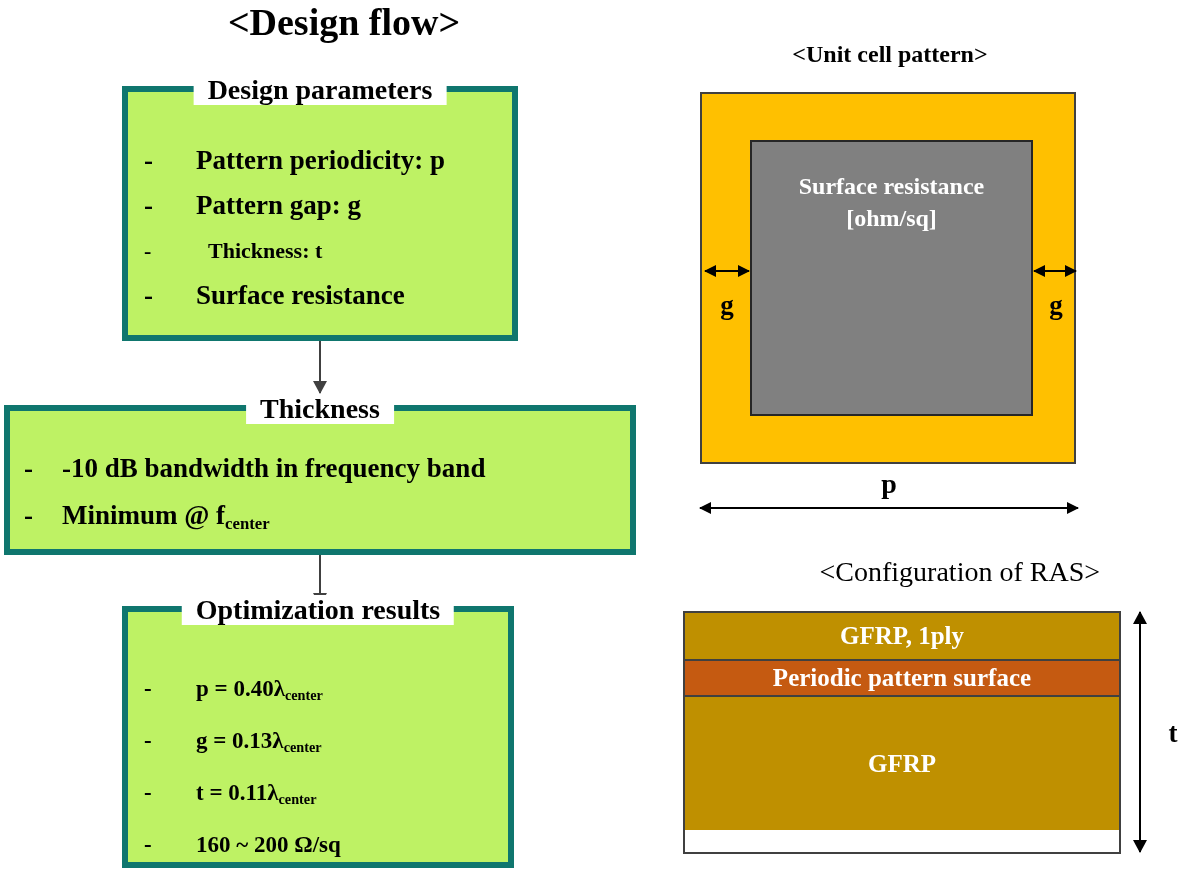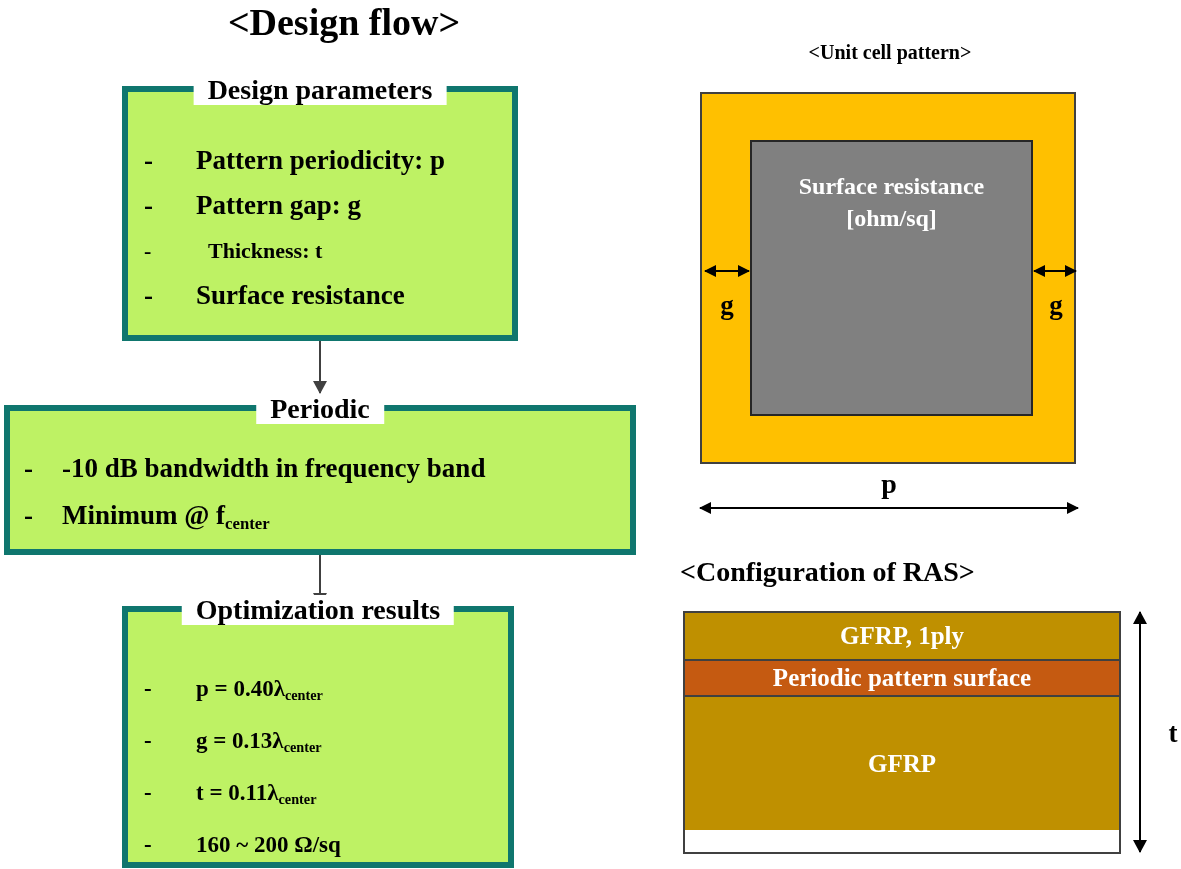--- a/index.html
+++ b/index.html
@@ -97,21 +97,21 @@
     border-right: 7px solid transparent;
     border-top: 13px solid #404040;
   }
   #connector-1 { left: 319px; top: 341px; height: 52px; }
   #connector-2 { left: 319px; top: 555px; height: 50px; }
 
   
   #unit-cell-title {
     left: 680px; top: 41px; width: 420px;
     text-align: center;
-    font-size: 20px;
+    font-size: 24px;
     font-weight: bold;
   }
   #unit-cell-outer {
     left: 700px; top: 92px; width: 376px; height: 372px;
     background: #FFC000;
     border: 2px solid #404040;
     box-sizing: border-box;
   }
   #unit-cell-inner {
     left: 750px; top: 140px; width: 283px; height: 276px;
@@ -157,23 +157,23 @@
     left: 700px; top: 468px; width: 378px;
     text-align: center;
     font-size: 28px;
     font-weight: bold;
   }
   #p-arrow { left: 700px; top: 507px; width: 378px; }
 
   
   #ras-title {
     left: 680px; top: 556px; width: 420px;
-    text-align: left;
+    text-align: right;
     font-size: 28px;
-    font-weight: bold;
+    font-weight: normal;
   }
   #ras-stack {
     left: 683px; top: 611px; width: 438px; height: 243px;
     border: 2px solid #404040;
     box-sizing: border-box;
   }
   .ras-layer {
     box-sizing: border-box;
     display: flex;
     align-items: center;
@@ -232,21 +232,21 @@
       <span class="btext">Surface resistance</span>
     </div>
   </div>
 </div>
 
 <div class="connector" id="connector-1">
   <span class="head"></span>
 </div>
 
 <div class="flowbox" id="box-objective">
-  <div class="flowbox-title">Periodic</div>
+  <div class="flowbox-title">Thickness</div>
   <div class="bullets">
     <div class="bullet-row">
       <span class="dash">-</span>
       <span class="btext">-10 dB bandwidth in frequency band</span>
     </div>
     <div class="bullet-row">
       <span class="dash">-</span>
       <span class="btext">Minimum @ f</span>
         <sub class="sm">center</sub>
     </div>

